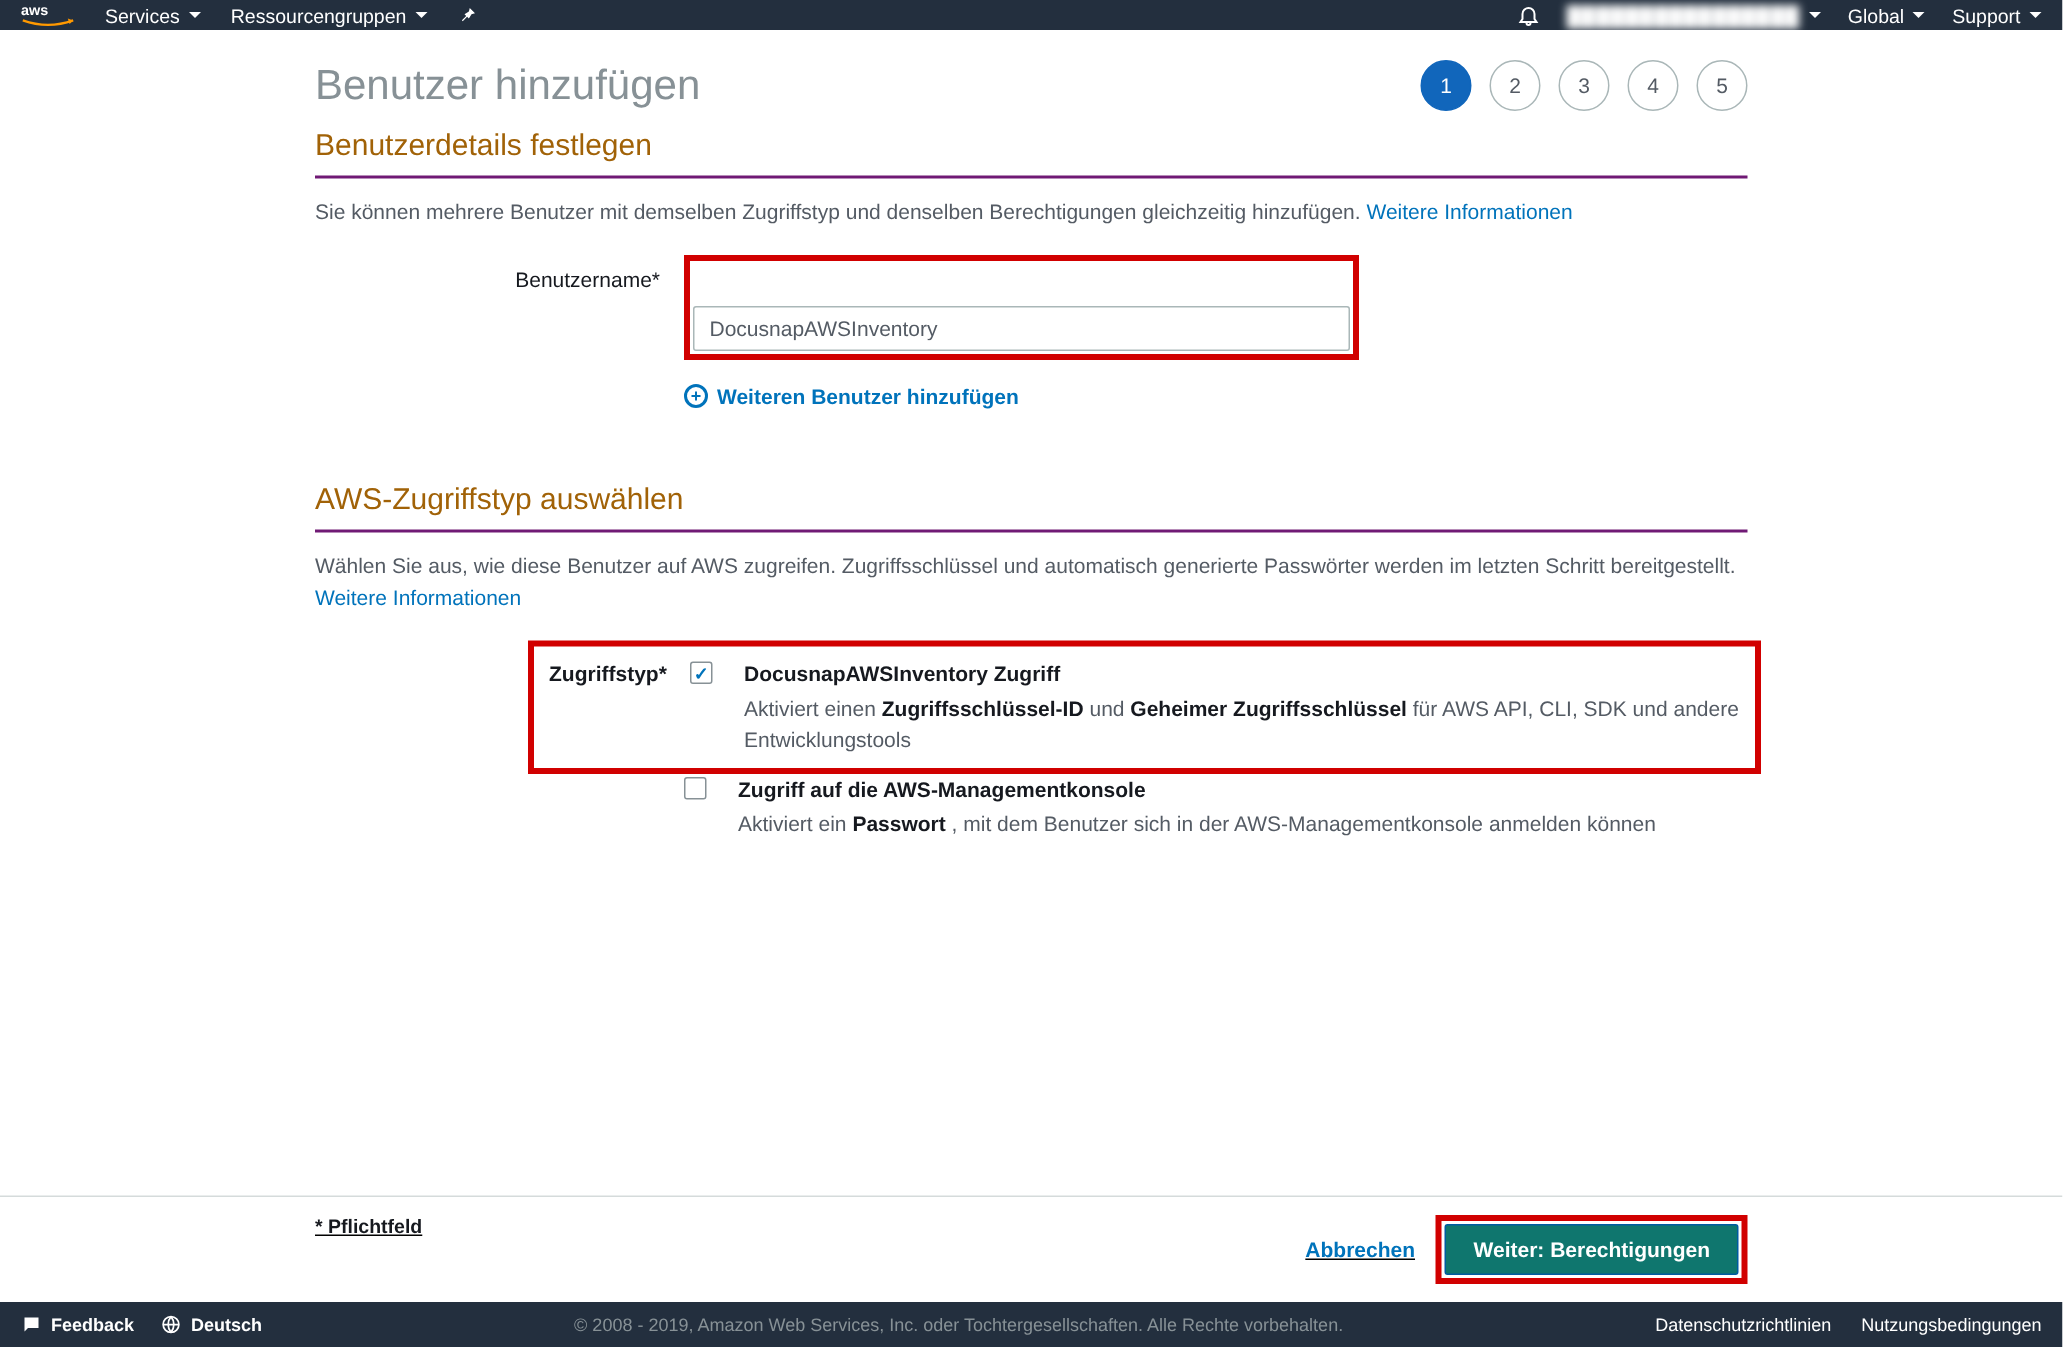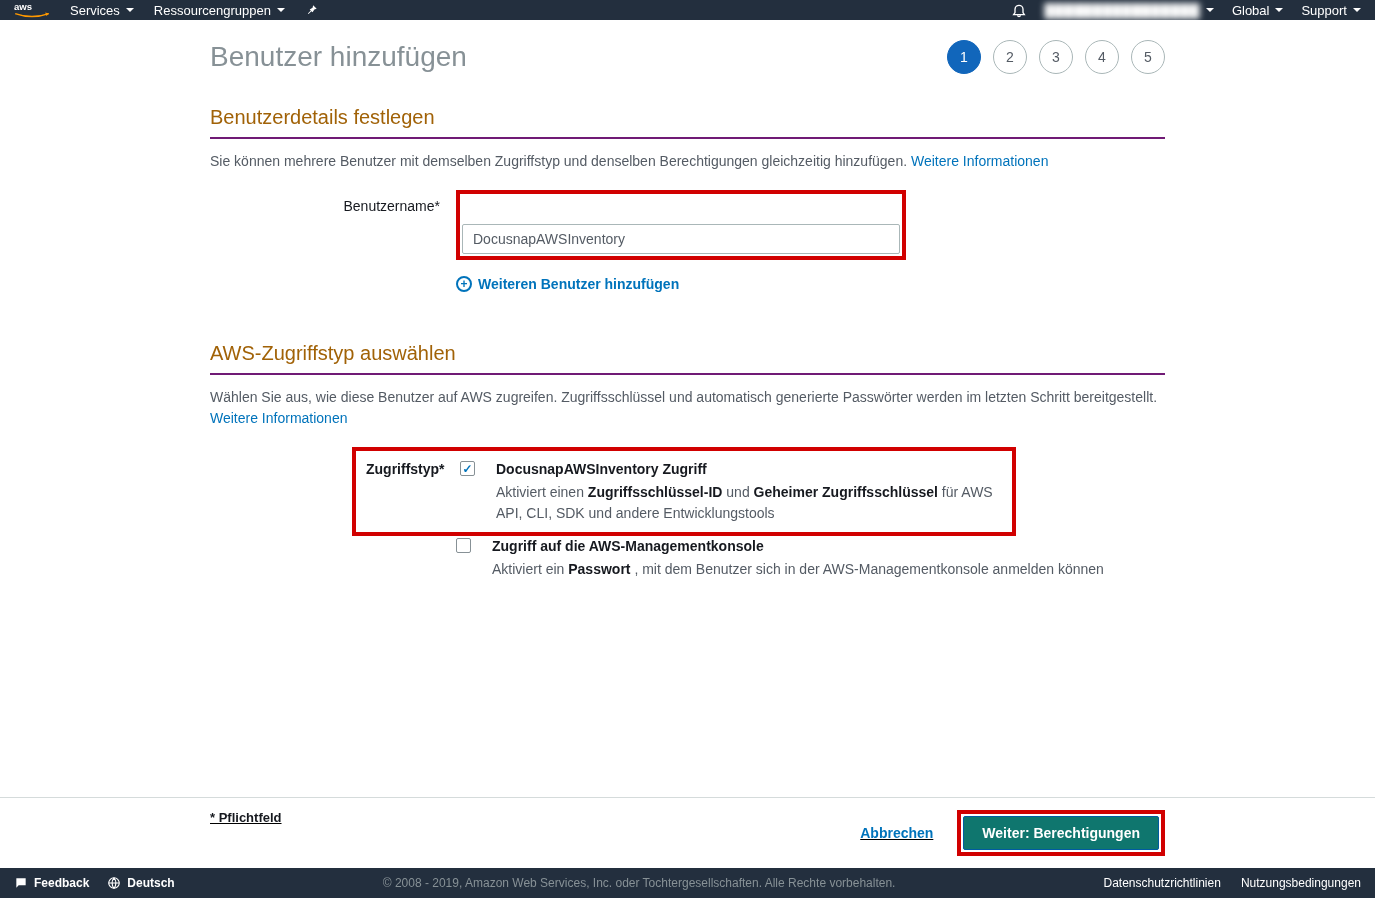--- a/index.html
+++ b/index.html
@@ -12,21 +12,21 @@
 .nav-logo svg { display:block; }
 .nav-item { display:flex; align-items:center; gap:6px; cursor:pointer; }
 .caret { width:0;height:0;border-left:4px solid transparent;border-right:4px solid transparent;border-top:4px solid #fff; }
 .nav-right { margin-left:auto; display:flex; align-items:center; gap:18px; }
 .nav-account { filter:blur(3px); letter-spacing:0.5px; }
 .bell svg,.pin svg { display:block; }
 
 
 .main { flex:1; padding:20px 0 0 0; display:flex; justify-content:center; overflow:auto; }
 .container { width:955px; }
-.page-header { display:flex; align-items:center; justify-content:space-between; margin-bottom:32px; }
+.page-header { display:flex; align-items:center; justify-content:space-between; margin-bottom:12px; }
 .page-title { font-size:28px; font-weight:400; color:#879196; }
 .steps { display:flex; gap:12px; }
 .step { width:34px; height:34px; border-radius:50%; border:1px solid #aab7b8; display:flex; align-items:center; justify-content:center; font-size:14px; color:#545b64; cursor:pointer; }
 .step.active { background:#1166bb; border-color:#1166bb; color:#fff; }
 
 .section-heading { font-size:20px; color:#a16207; font-weight:400; border-bottom:2px solid #701a75; padding-bottom:8px; margin-bottom:12px; }
 .section-desc { font-size:14px; color:#545b64; line-height:1.5; margin-bottom:18px; }
 a.link { color:#0073bb; text-decoration:none; }
 
 .form-row { display:flex; align-items:flex-start; gap:16px; }
@@ -40,29 +40,29 @@
 
 .section2 { margin-top:50px; }
 .access-row { display:flex; align-items:flex-start; gap:16px; }
 .access-label-col { width:230px; text-align:right; font-size:14px; color:#16191f; padding-top:2px; font-weight:bold; }
 .access-check-col { width:20px; padding-top:2px; }
 .chk { width:15px; height:15px; border:1px solid #879196; border-radius:2px; display:flex; align-items:center; justify-content:center; cursor:pointer; }
 .chk.checked::after { content:"✓"; color:#0073bb; font-size:12px; font-weight:bold; line-height:1; }
 .access-text-col { flex:1; font-size:14px; color:#545b64; line-height:1.5; }
 .access-text-col .opt-title { color:#16191f; font-weight:bold; display:block; margin-bottom:2px; }
 .access-text-col b { color:#16191f; }
-.highlight-red.access-box { width:664px; padding:8px 10px; margin-left:142px; }
+.highlight-red.access-box { width:822px; padding:8px 10px; margin-left:142px; }
 .highlight-red.access-box .access-row { margin-bottom:0; }
 .highlight-red.access-box .access-label-col { width:78px; text-align:left; }
 
 
 .action-bar { border-top:1px solid #d5dbdb; padding:12px 0; display:flex; justify-content:center; }
 .action-inner { width:955px; display:flex; align-items:flex-start;text-decoration:underline; }
 .req-note { font-size:13px; color:#16191f; font-weight:bold; }
-.action-buttons { margin-left:auto; display:flex; align-items:center; gap:12px; }
+.action-buttons { margin-left:auto; display:flex; align-items:center; gap:2px; }
 .btn-cancel { color:#0073bb; font-size:14px; font-weight:bold; cursor:pointer; padding:8px 12px; }
 .btn-primary { background:#0f766e; color:#fff; border:1px solid #005ba1; padding:8px 18px; font-size:14px; font-weight:bold; border-radius:2px; cursor:pointer; }
 .highlight-red.btn-box { padding:2px; }
 
 
 .footer { background:#232f3e; height:30px; display:flex; align-items:center; color:#fff; font-size:12px; padding:0 14px; }
 .footer-left { display:flex; align-items:center; gap:18px; }
 .footer-item { display:flex; align-items:center; gap:6px; cursor:pointer; font-weight:bold; }
 .footer-center { margin-left:auto; margin-right:auto; color:#879196; }
 .footer-right { display:flex; gap:20px; }

